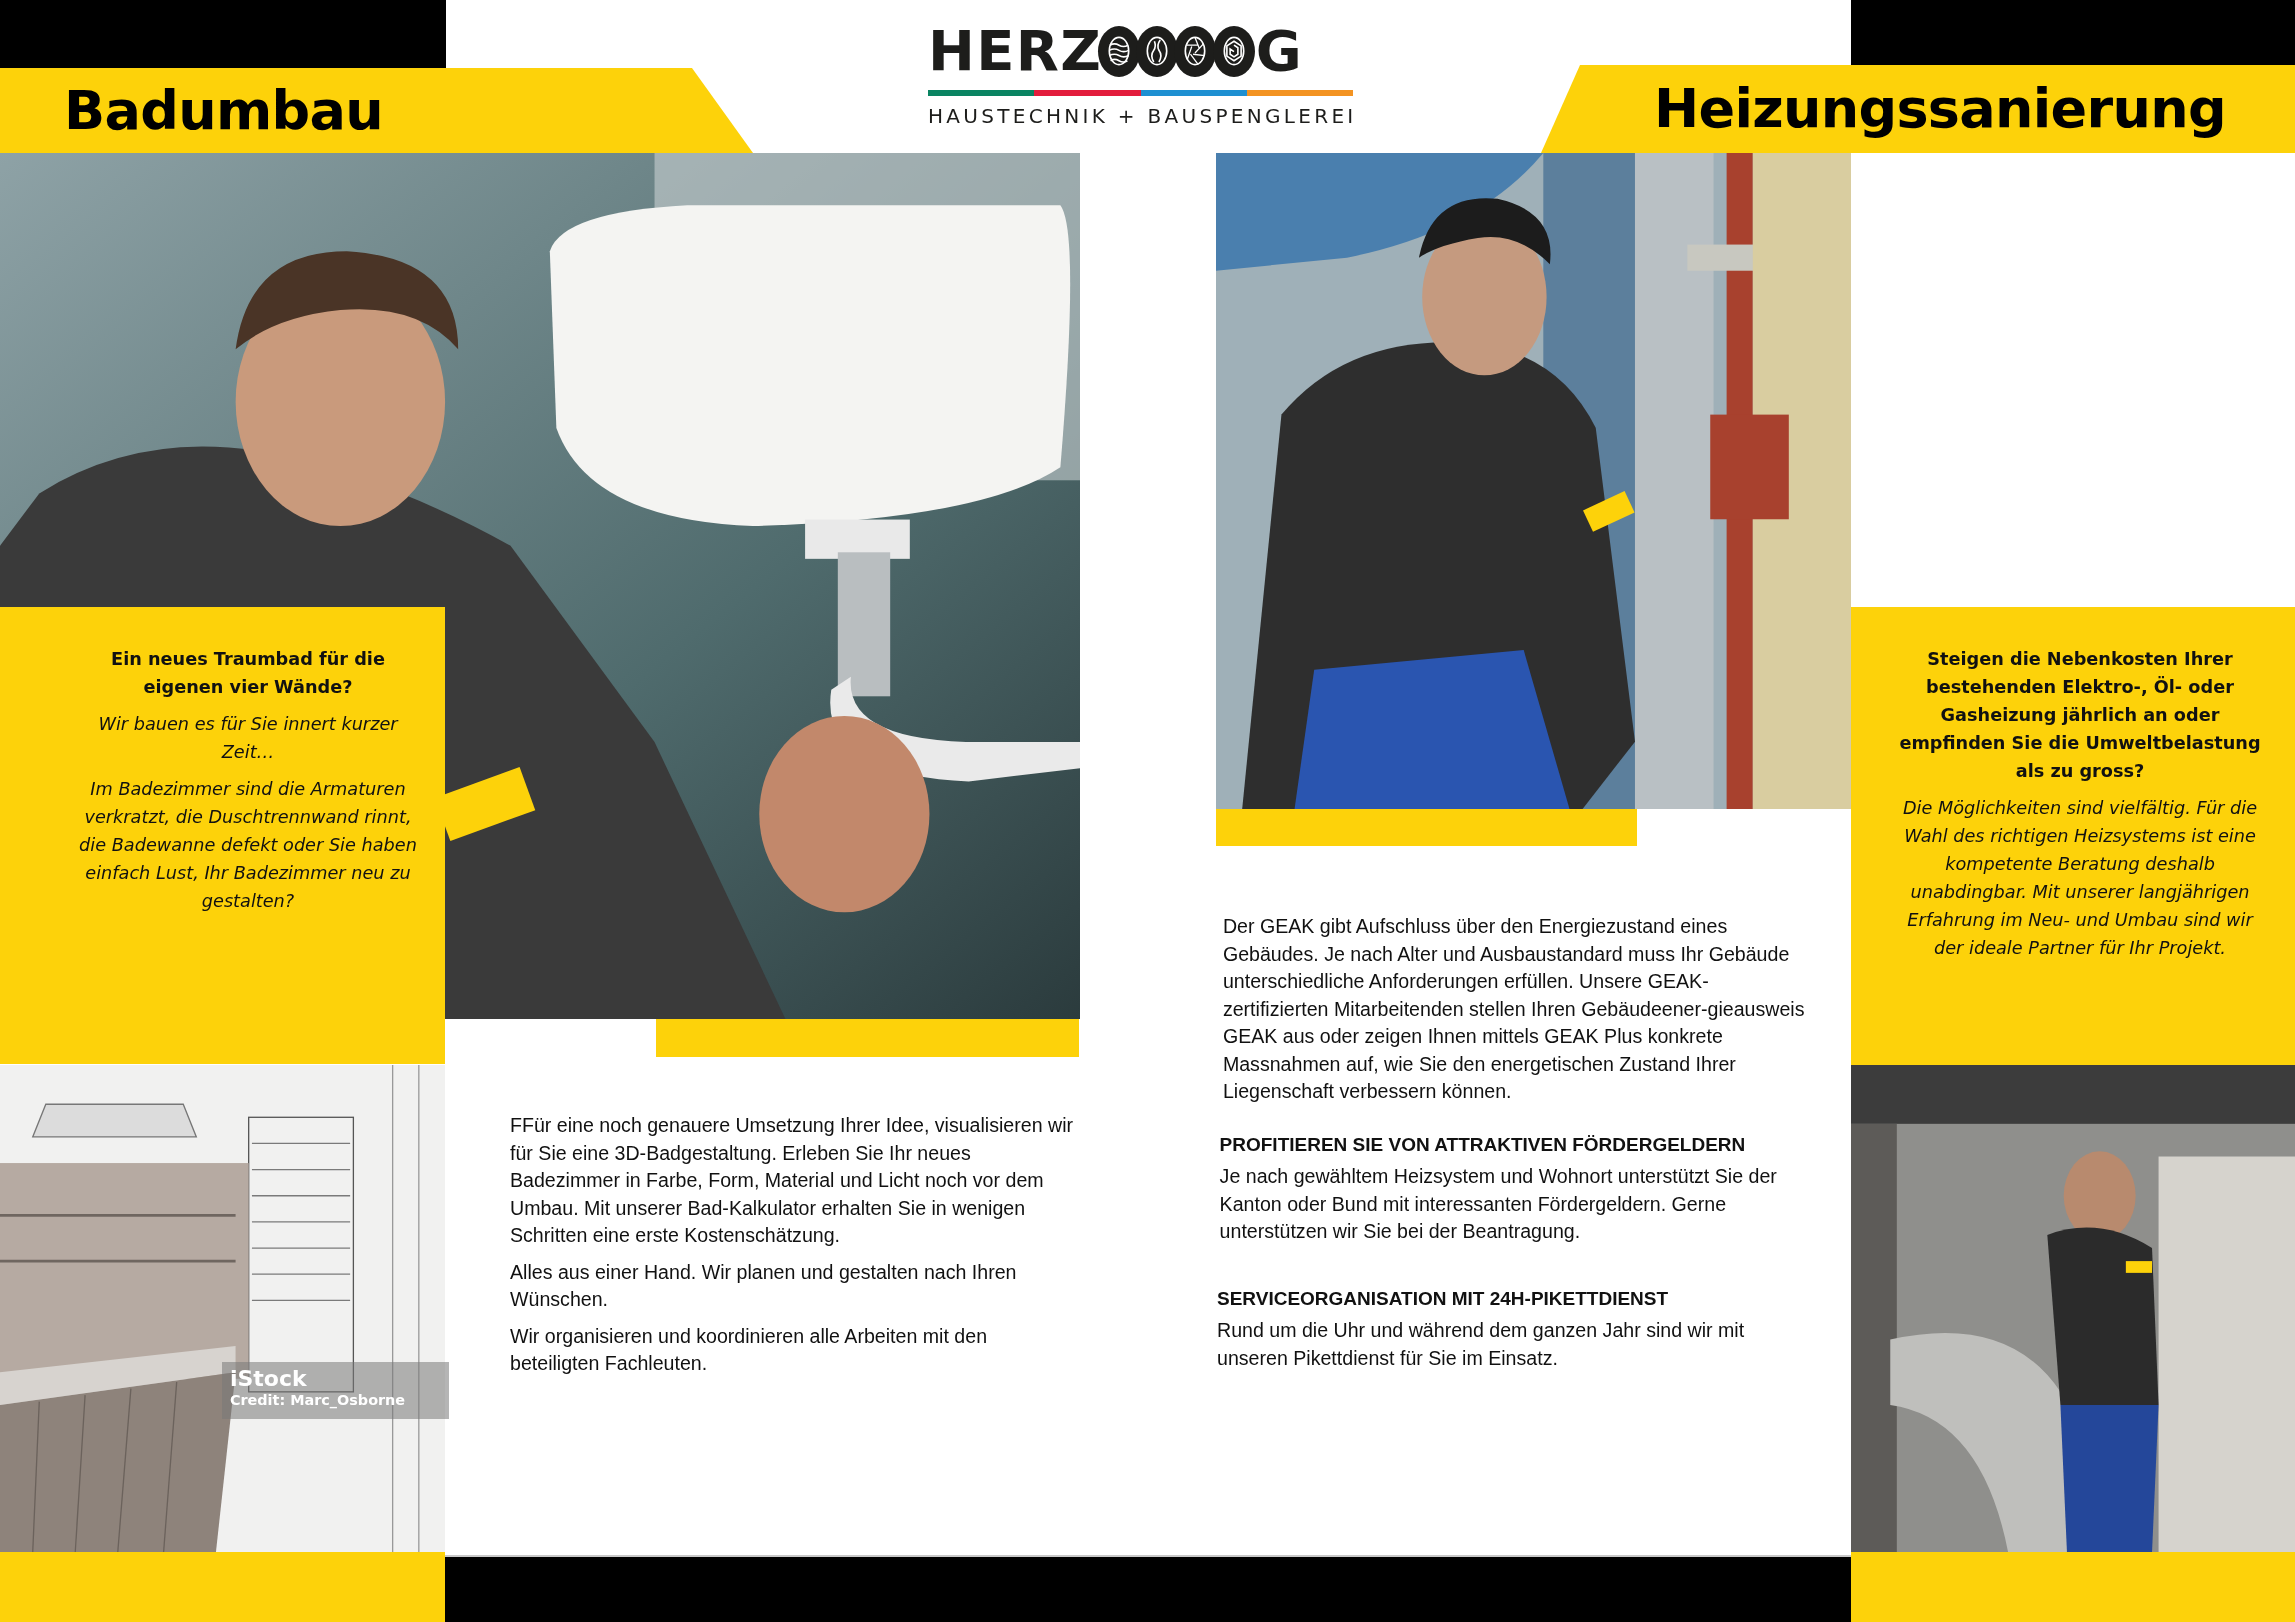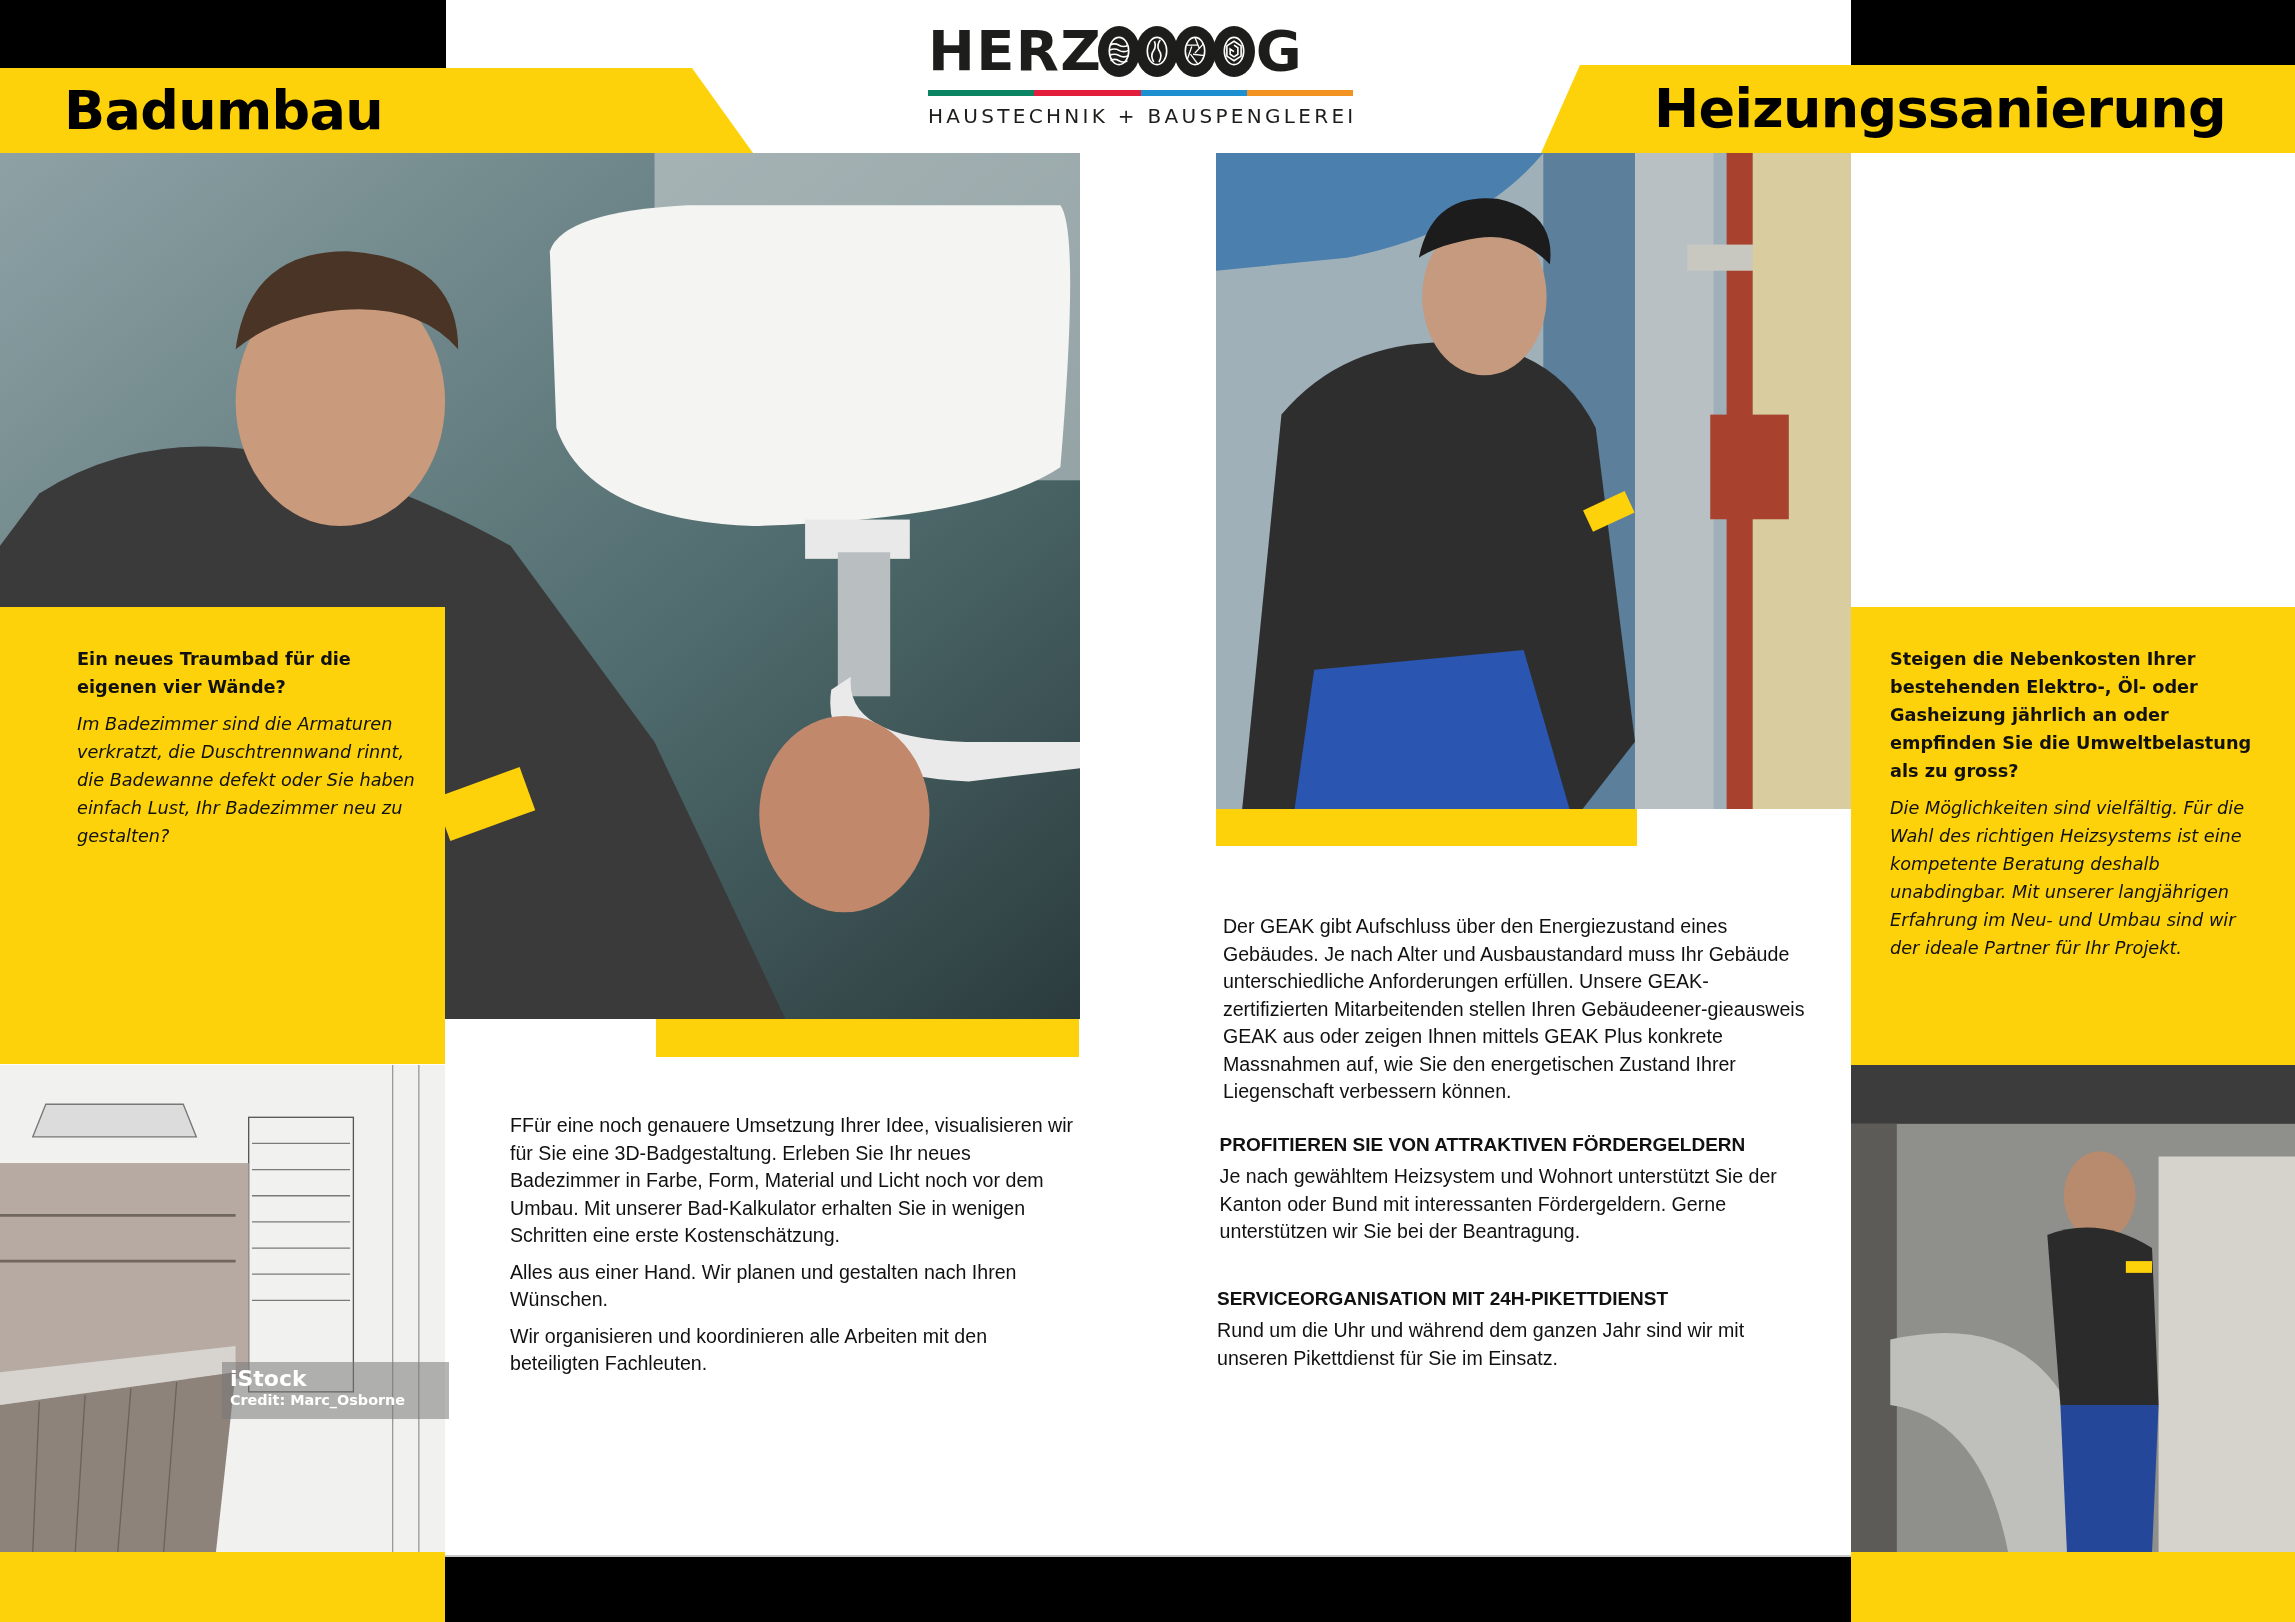--- a/index.html
+++ b/index.html
@@ -20,21 +20,21 @@
   .logo-o svg { width: 22px; height: 30px; }
   .logo-stripe { display: flex; height: 6.5px; }
   .logo-stripe div { flex: 1; }
   .logo-sub { font-family: "DejaVu Sans", sans-serif; font-size: 20px; letter-spacing: 3.3px; color: #1d1d1b; white-space: nowrap; }
 
   
   .photo { overflow: hidden; }
   .photo svg { width: 100%; height: 100%; display: block; }
 
   
-  .tb p { margin-bottom: 9.2px; }
+  .tb p { margin-bottom: 9.2px; text-align: center; }
   .tb .bold { font-weight: bold; }
   .tb .ital { font-style: italic; }
   .yb { font-family: "DejaVu Sans", sans-serif; font-size: 17.7px; line-height: 28px; color: #111; }
   .body { font-family: "Liberation Sans", sans-serif; font-size: 19.6px; line-height: 27.5px; color: #111; }
   .body h3 { font-size: 19px; font-weight: bold; line-height: 27.5px; margin-bottom: 5.2px; letter-spacing: 0px; }
   .body p { margin-bottom: 9.2px; }
 
   .credit { background: rgba(120,120,120,0.55); color: #fff; font-family: "DejaVu Sans", sans-serif; padding: 3.9px 7.9px; }
   .credit .brand { font-size: 22px; font-weight: bold; line-height: 25px; }
   .credit .by { font-size: 14.4px; font-weight: bold; line-height: 18.3px; }
@@ -107,20 +107,21 @@
     <path d="M60 520 Q220 420 420 460 Q600 500 780 600 L1000 900 L1200 1323 L0 1323 L0 600 Z" fill="#3a3a3a"></path>
     <ellipse cx="520" cy="380" rx="160" ry="190" fill="#c99a7c"></ellipse>
     <path d="M360 300 Q380 150 530 150 Q700 160 700 300 Q640 230 520 240 Q420 250 360 300 Z" fill="#4a3426"></path>
     <ellipse cx="1290" cy="1010" rx="130" ry="150" fill="#c2886b"></ellipse>
     <rect x="672" y="960" width="138" height="70" fill="#fdd20a" transform="rotate(-20 740 995)"></rect>
   </svg>
 </div>
 
 <div class="abs yellow tb yb" style="left:0;top:607px;width:445px;height:457px;padding:38px 26px 0 77px;">
   <p class="bold">Ein neues Traumbad für die eigenen vier Wände?</p>
+  <p class="ital">Wir bauen es für Sie innert kurzer Zeit…</p>
   <p class="ital">Im Badezimmer sind die Armaturen verkratzt, die Duschtrennwand rinnt, die Badewanne defekt oder Sie haben einfach Lust, Ihr Badezimmer neu zu gestalten?</p>
 </div>
 
 <div class="abs yellow" style="left:656px;top:1019px;width:423px;height:38px;"></div>
 
 <div class="abs photo" style="left:0;top:1065px;width:445px;height:487px;">
   <svg viewBox="0 0 680 745" preserveAspectRatio="none">
     <rect width="680" height="745" fill="#f1f1f0"></rect>
     <rect x="380" y="80" width="160" height="420" fill="none" stroke="#555" stroke-width="2"></rect>
     <g stroke="#7a7a7a" stroke-width="2">

